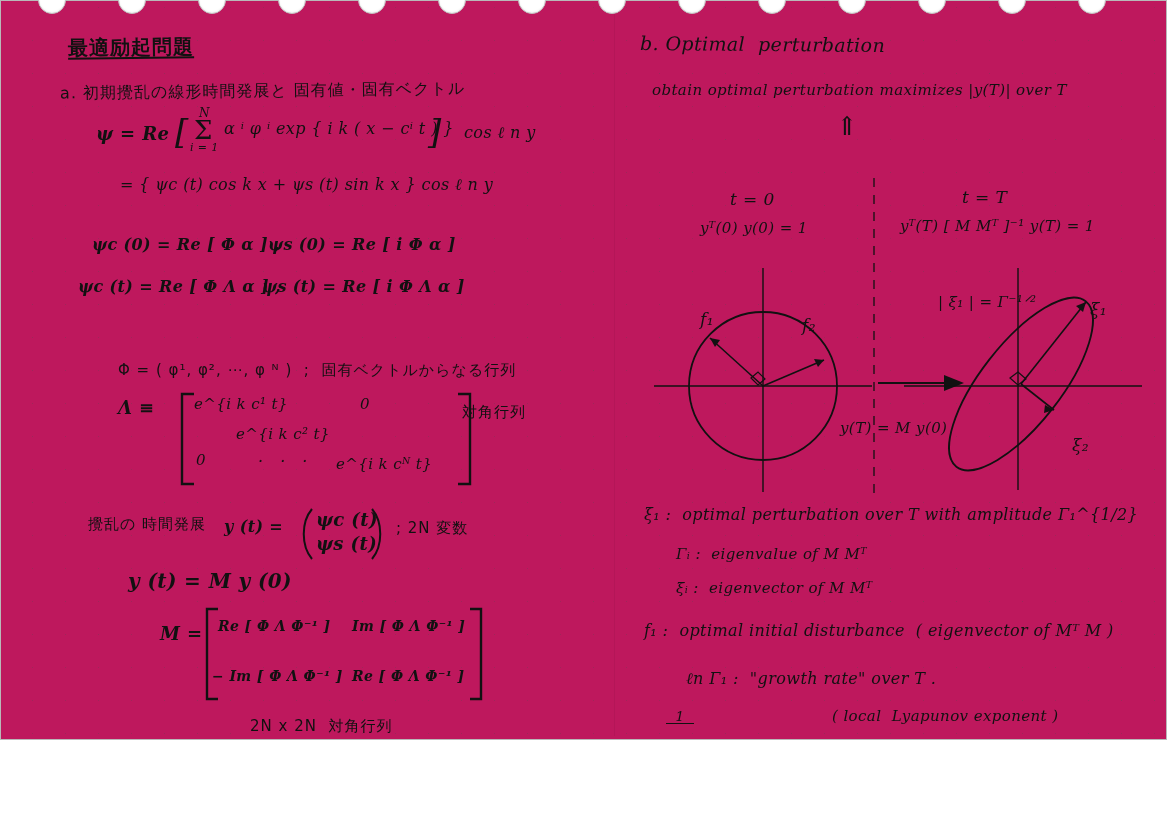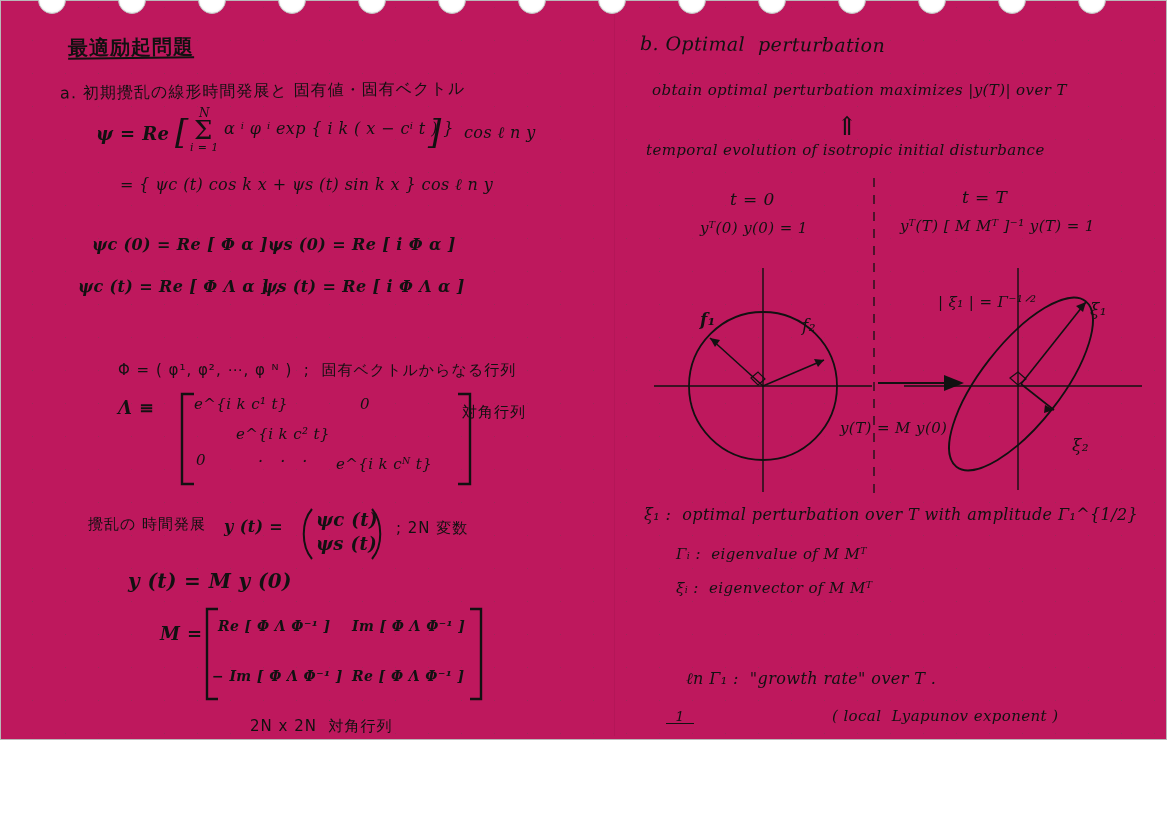--- a/index.html
+++ b/index.html
@@ -202,21 +202,20 @@
   <div class="hw sz14 bold" style="left:352px; top:668px;">Re [ Φ Λ Φ⁻¹ ]</div>
 
   <div class="hw jp sz15" style="left:250px; top:718px;">2N x 2N  対角行列</div>
 
   <div class="hw sz19 t3" style="left:640px; top:34px;">b. Optimal  perturbation</div>
 
   <div class="hw sz15" style="left:652px; top:82px;">obtain optimal perturbation maximizes |y(T)| over T</div>
 
   <div class="hw" style="left:836px; top:112px; font-size:26px;">⇑</div>
 
-  <div class="hw sz15" style="left:646px; top:142px;">temporal evolution of isotropic initial disturbance</div>
 
   <div class="hw sz17" style="left:730px; top:190px;">t = 0</div>
   <div class="hw sz15" style="left:700px; top:220px;">yᵀ(0) y(0) = 1</div>
 
   <div class="hw sz17" style="left:962px; top:188px;">t = T</div>
   <div class="hw sz15" style="left:900px; top:218px;">yᵀ(T) [ M Mᵀ ]⁻¹ y(T) = 1</div>
 
   <div class="fig" style="left:872px; top:178px;">
     <svg width="4" height="316" viewBox="0 0 4 316">
       <line x1="2" y1="0" x2="2" y2="316" stroke="#111" stroke-width="1.3" stroke-dasharray="9 8"></line>
@@ -228,21 +227,21 @@
       <line x1="6" y1="138" x2="224" y2="138" stroke="#111" stroke-width="1.4"></line>
       <line x1="115" y1="20" x2="115" y2="244" stroke="#111" stroke-width="1.4"></line>
       <circle cx="115" cy="138" r="74" fill="none" stroke="#111" stroke-width="1.8"></circle>
       <line x1="115" y1="138" x2="62" y2="90" stroke="#111" stroke-width="1.6"></line>
       <polygon points="62,90 72,92 67,99" fill="#111"></polygon>
       <line x1="115" y1="138" x2="176" y2="112" stroke="#111" stroke-width="1.6"></line>
       <polygon points="176,112 166,111 170,119" fill="#111"></polygon>
       <path d="M103 130 L110 124 L117 131 L110 137 Z" fill="none" stroke="#111" stroke-width="1.2"></path>
     </svg>
   </div>
-  <div class="hw sz17" style="left:700px; top:310px;font-weight:bold;">f₁</div>
+  <div class="hw sz17" style="left:700px; top:310px;">f₁</div>
   <div class="hw sz17" style="left:802px; top:316px;">f₂</div>
 
   <div class="fig" style="left:876px; top:368px;">
     <svg width="92" height="30" viewBox="0 0 92 30">
       <line x1="2" y1="15" x2="74" y2="15" stroke="#111" stroke-width="2.2"></line>
       <polygon points="88,15 68,7 68,23" fill="#111"></polygon>
     </svg>
   </div>
   <div class="hw sz15" style="left:840px; top:420px;">y(T) = M y(0)</div>
 
@@ -259,20 +258,21 @@
     </svg>
   </div>
   <div class="hw sz15" style="left:938px; top:294px;">| ξ₁ | = Γ⁻¹ᐟ²</div>
   <div class="hw sz17" style="left:1090px; top:300px;">ξ₁</div>
   <div class="hw sz17" style="left:1072px; top:436px;">ξ₂</div>
 
   <div class="hw sz16" style="left:644px; top:506px;">ξ₁ :  optimal perturbation over T with amplitude Γ₁^{1/2}</div>
   <div class="hw sz15" style="left:676px; top:546px;">Γᵢ :  eigenvalue of M Mᵀ</div>
   <div class="hw sz15" style="left:676px; top:580px;">ξᵢ :  eigenvector of M Mᵀ</div>
 
+  <div class="hw sz16" style="left:644px; top:622px;">f₁ :  optimal initial disturbance  ( eigenvector of Mᵀ M )</div>
 
   <div class="hw" style="left:644px; top:662px;">
     <span class="frac sz18">
       <span class="num">1</span>
       <span class="den">2T</span>
     </span>
   </div>
   <div class="hw sz16" style="left:686px; top:670px;">ℓn Γ₁ :  "growth rate" over T .</div>
 
   <div class="hw sz15" style="left:832px; top:708px;">( local  Lyapunov exponent )</div>

